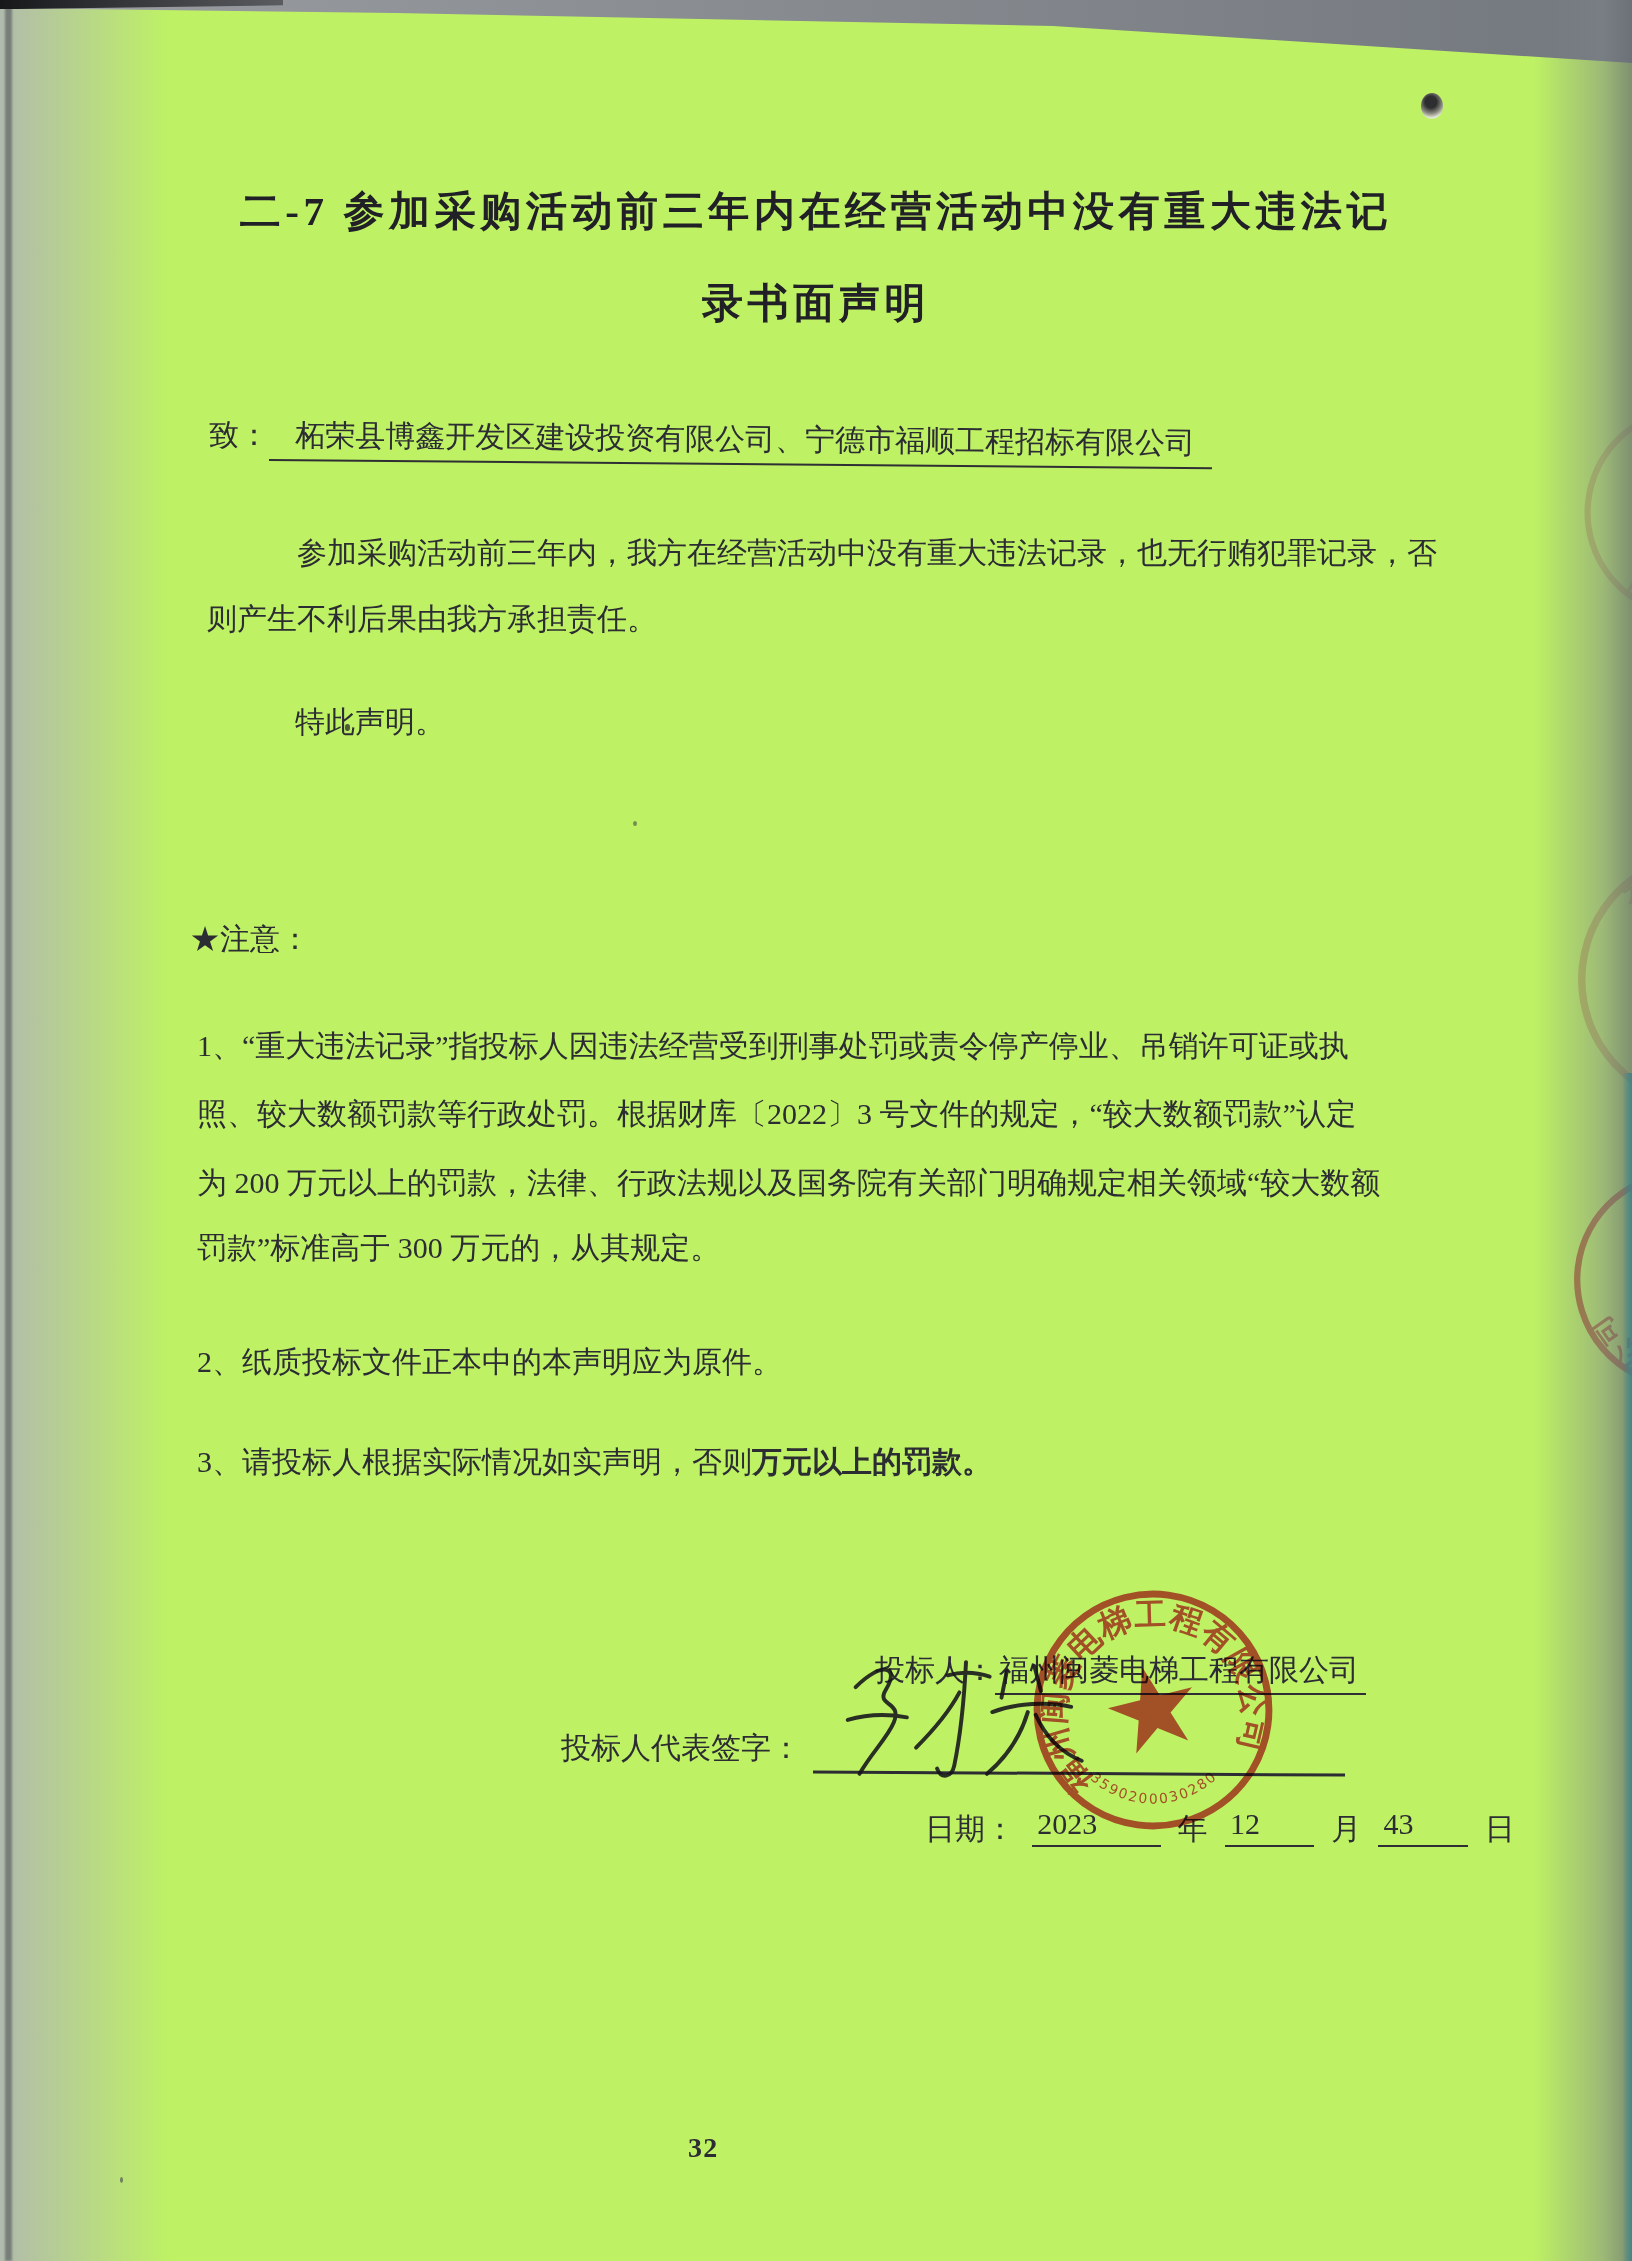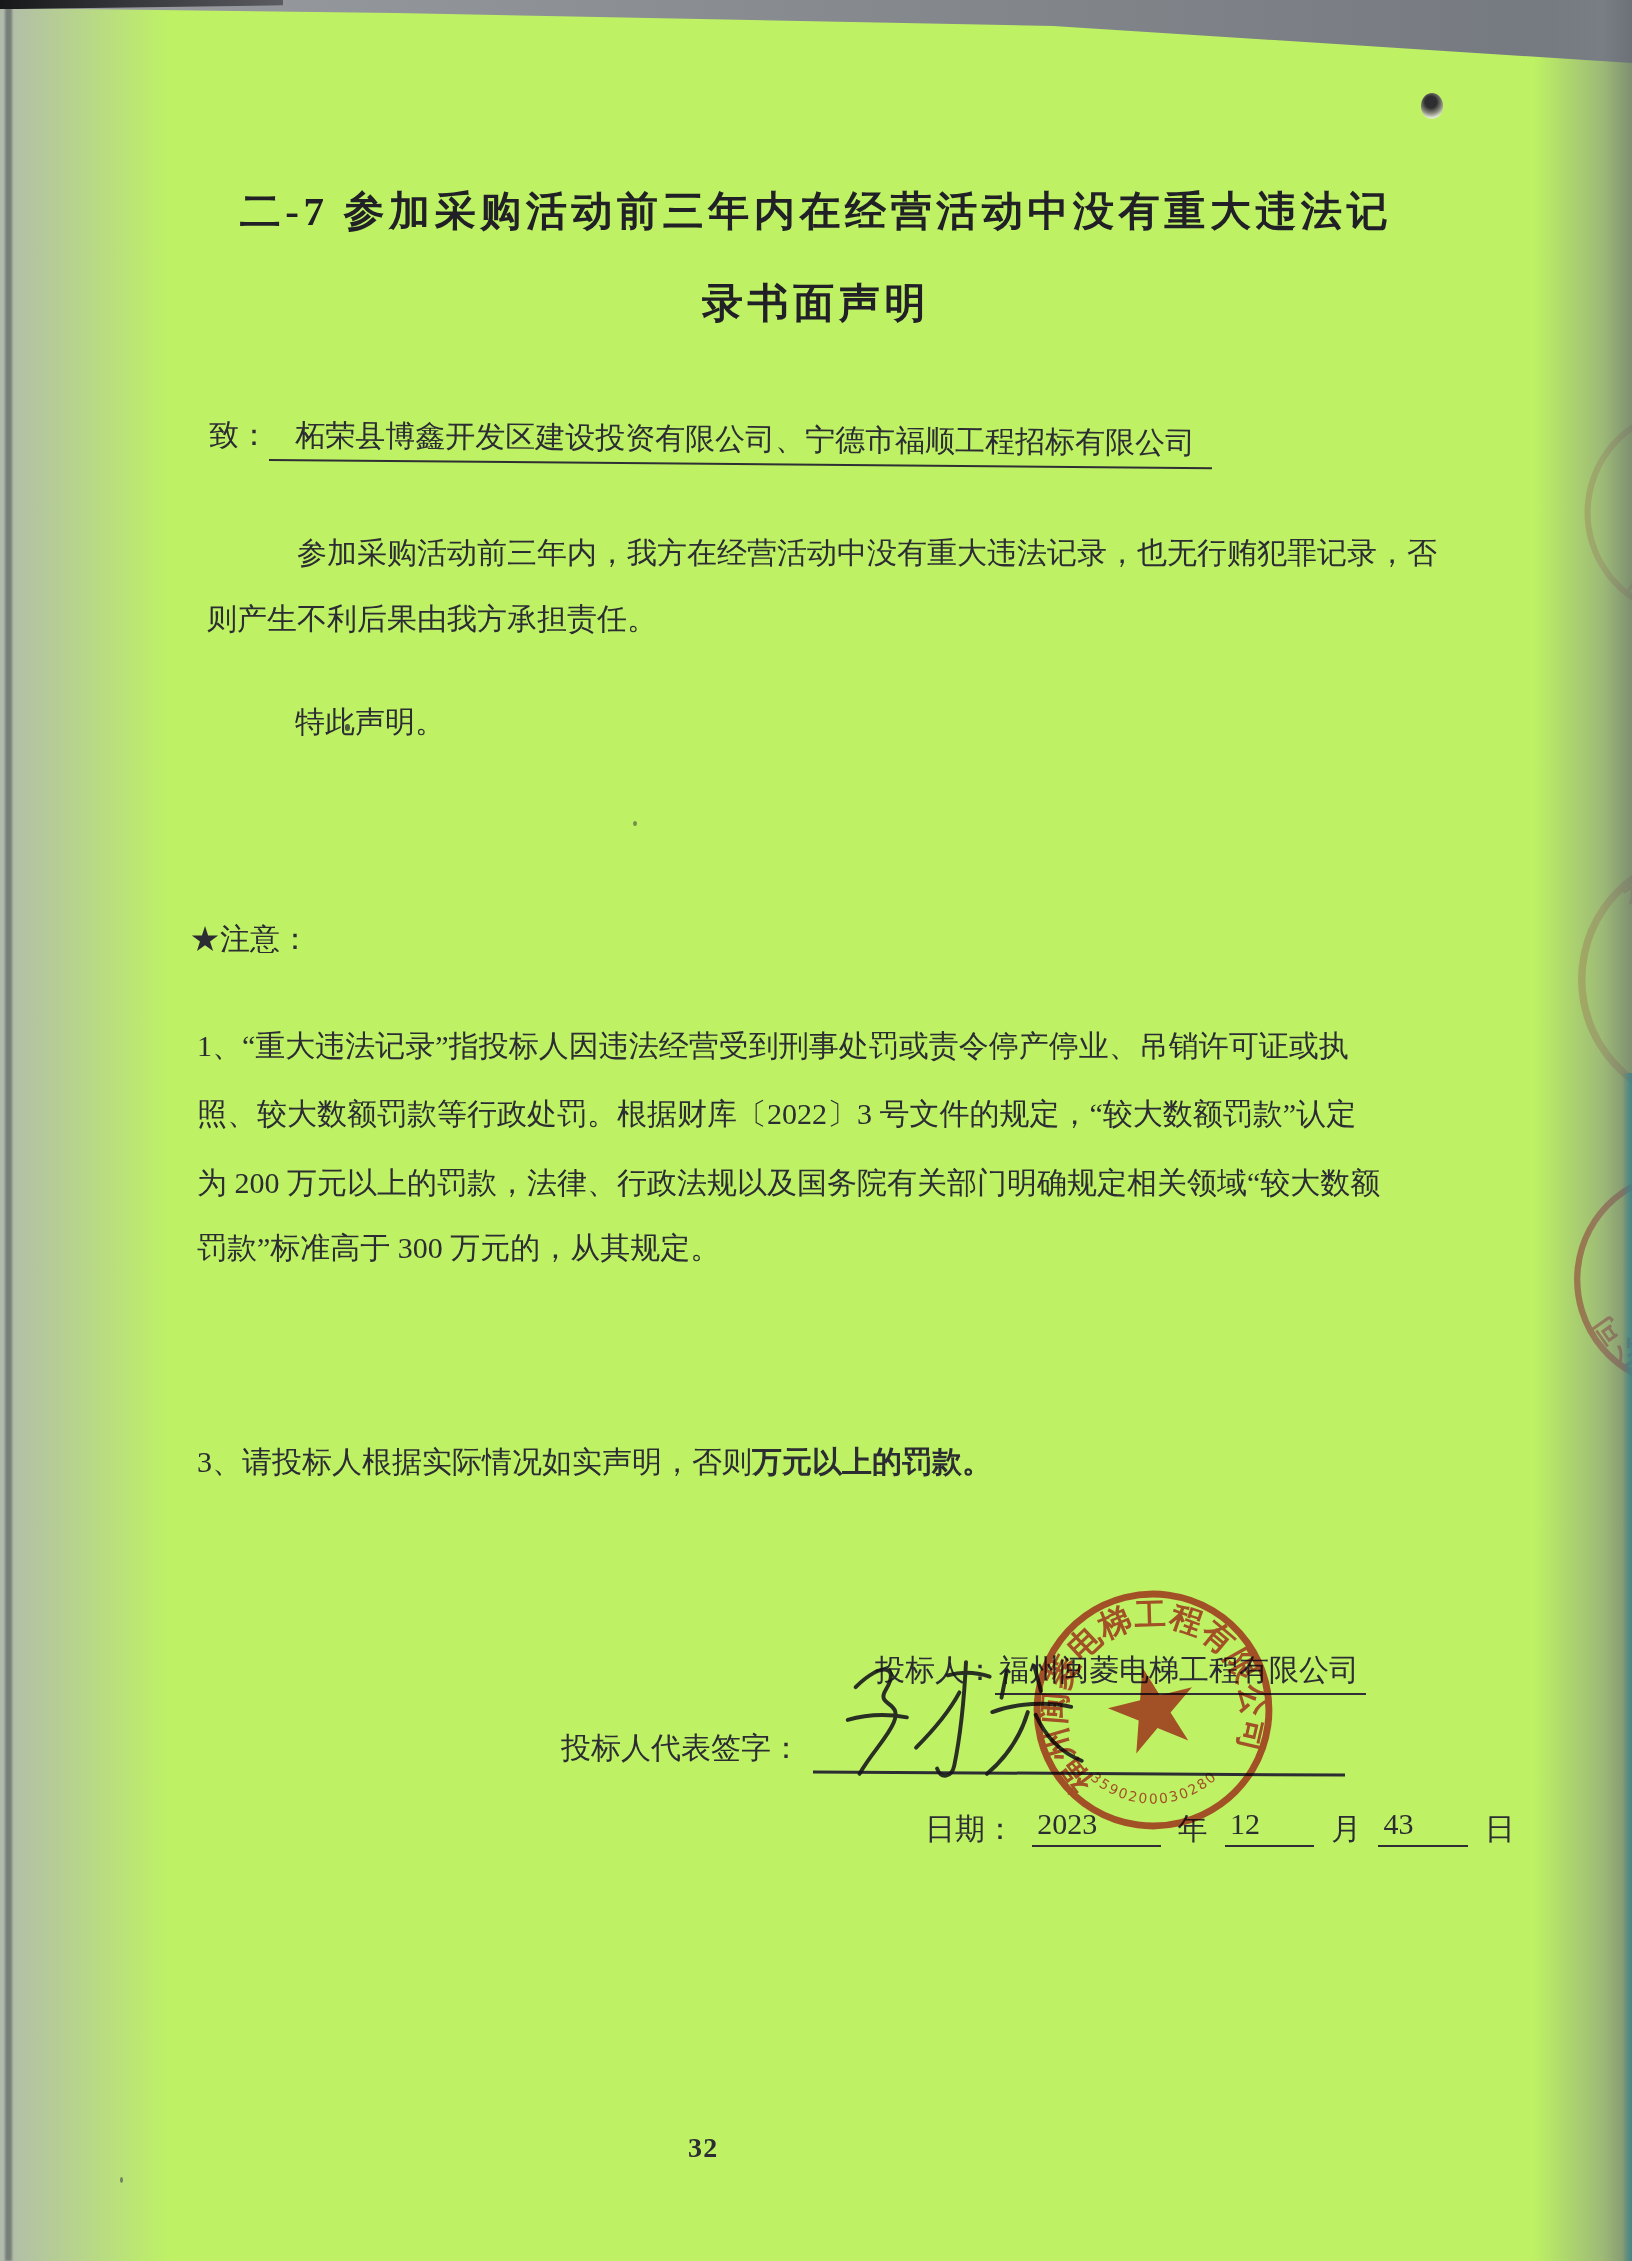--- a/index.html
+++ b/index.html
@@ -106,20 +106,21 @@
 
   <div class="tline" style="left:207px;top:600px">则产生不利后果由我方承担责任。</div>
   <div class="tline" style="left:297px;top:534px">参加采购活动前三年内，我方在经营活动中没有重大违法记录，也无行贿犯罪记录，否</div>
   <div class="tline" style="left:295px;top:703px">特此声明。</div>
 
   <div class="tline" style="left:190px;top:920px">★注意：</div>
   <div class="tline" style="left:197px;top:1027px">1、“重大违法记录”指投标人因违法经营受到刑事处罚或责令停产停业、吊销许可证或执</div>
   <div class="tline" style="left:197px;top:1095px">照、较大数额罚款等行政处罚。根据财库〔2022〕3 号文件的规定，“较大数额罚款”认定</div>
   <div class="tline" style="left:197px;top:1164px">为 200 万元以上的罚款，法律、行政法规以及国务院有关部门明确规定相关领域“较大数额</div>
   <div class="tline" style="left:197px;top:1229px">罚款”标准高于 300 万元的，从其规定。</div>
+  <div class="tline" style="left:197px;top:1343px">2、纸质投标文件正本中的本声明应为原件。</div>
   <div class="tline" style="left:197px;top:1443px">
     <span>3、请投标人根据实际情况如实声明，否则</span><span class="bold">万元以上的罚款。</span>
   </div>
 
   <div class="tline" style="left:875px;top:1651px">
     <span>投标人：</span><span class="bidder-name">福州闽菱电梯工程有限公司</span>
   </div>
 
   <div class="tline" style="left:561px;top:1729px">投标人代表签字：</div>
   <div class="sig-line"></div>

